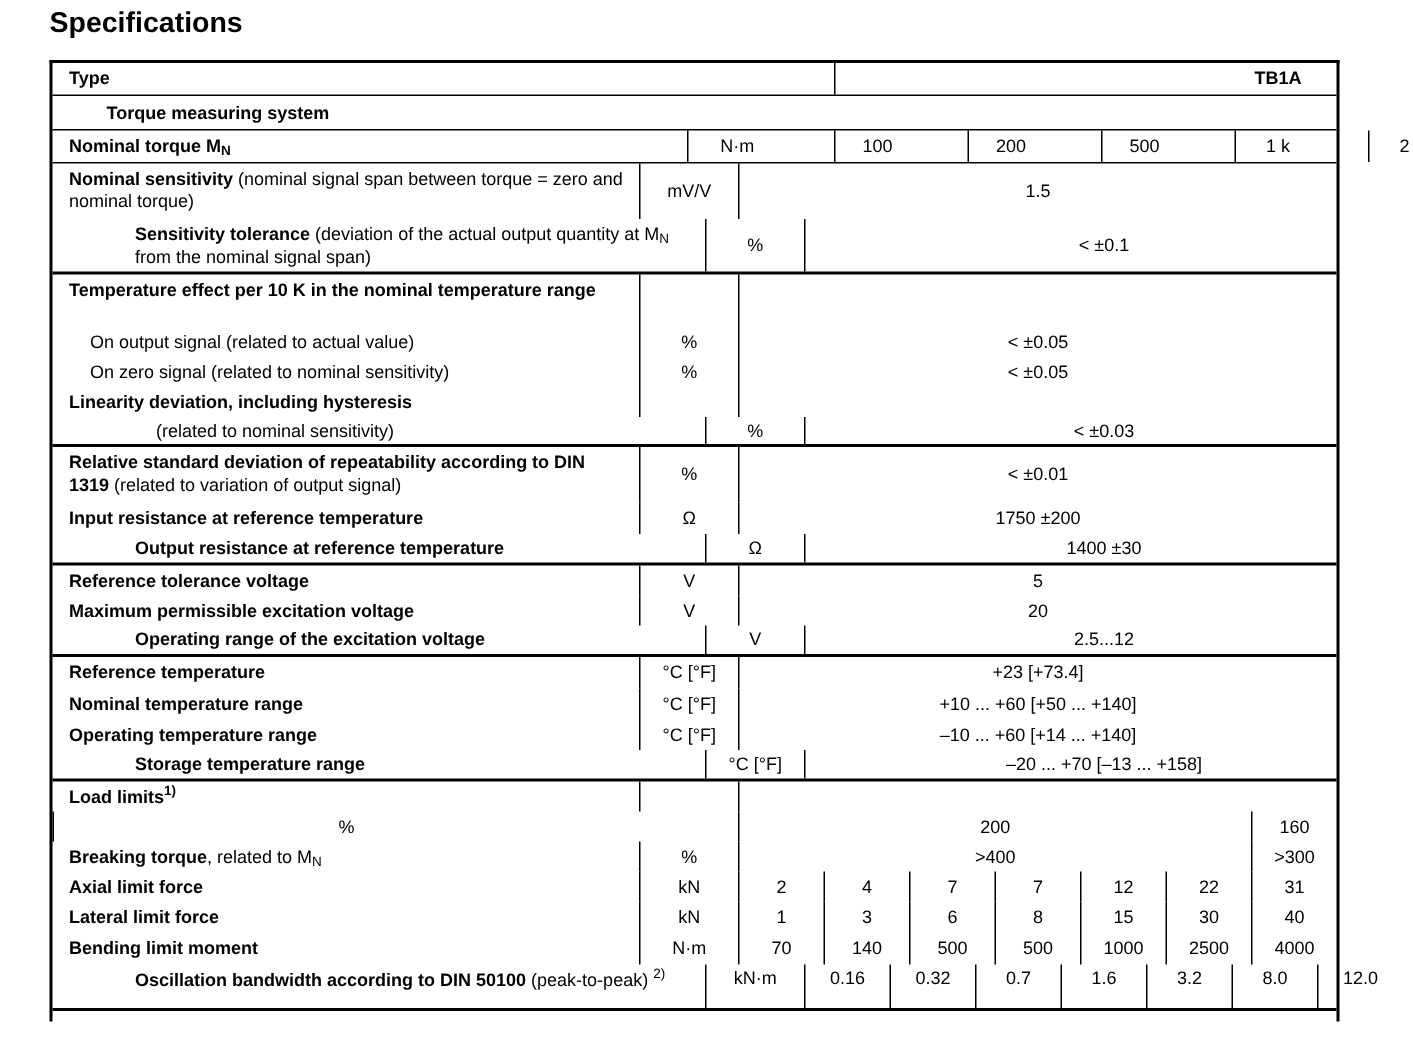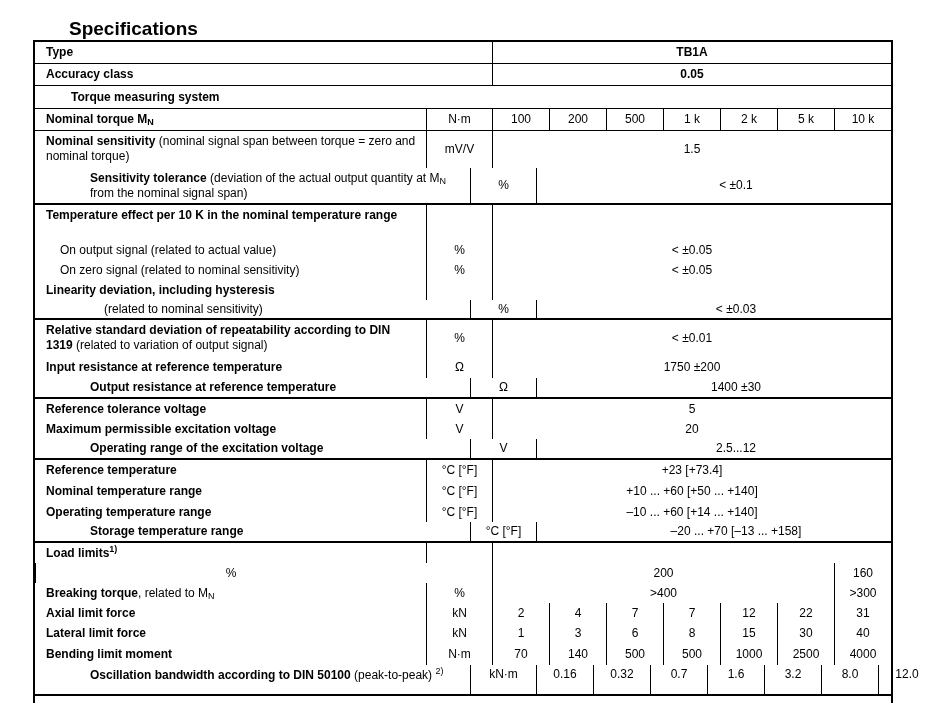--- a/index.html
+++ b/index.html
@@ -1,25 +1,25 @@
 <!DOCTYPE html>
 <html><head>
 <meta charset="utf-8">
 <style>
   * { margin:0; padding:0; box-sizing:border-box; }
   html,body { background:#fff; }
   body { width:942px; height:703px; position:relative; overflow:hidden;
          font-family:"Liberation Sans", sans-serif; color:#000; }
-  .heading { position:absolute; left:33px; top:18px; font-size:19px; font-weight:bold;margin-left:36px; }
+  .heading { position:absolute; left:33px; top:5px; font-size:19px; font-weight:bold; }
   .spec-table { position:absolute; left:33px; top:40px; width:860px;
                 border:2px solid #000; border-bottom:0; background:#fff; }
   .row { display:grid; grid-template-columns:391px 66px repeat(7,57px); }
   .h7{height:7px} .h20{height:20px} .h21{height:21px} .h22{height:22px}
   .h23{height:23px} .h31{height:31px} .h35{height:35px} .h37{height:37px}
-  .bb1 { border-bottom:1px solid #000; }
+  .bb1 { border-bottom:1px solid #000;gap:32px; }
   .bb2 { border-bottom:2px solid #000;padding-left:44px; }
   .bl1 { border-left:1px solid #000; }
   .cell { font-size:12px; line-height:15px; overflow:hidden; }
   .param { padding:3px 8px 0 11px; }
   .vc { display:flex; align-items:center; padding-top:0; }
   .indent { padding-left:25px; }
   .unit, .val { display:flex; align-items:center; justify-content:center; text-align:center; padding:0 1px; }
   .top { align-items:flex-start; padding-top:2px; }
   .b { font-weight:bold; }
   .span2 { grid-column:1/3; }
@@ -37,26 +37,20 @@
 
 <div class="spec-table">
 
   <div class="row h22 bb1">
     <div class="cell param vc span2">
         <span class="b">Type</span>
       </div>
     <div class="cell val b bl1 spanvals">TB1A</div>
   </div>
 
-  <div class="row h22 bb1">
-    <div class="cell param vc span2">
-        <span class="b">Accuracy class</span>
-      </div>
-    <div class="cell val b bl1 spanvals">0.05</div>
-  </div>
 
   <div class="row h23 bb1">
     <div class="cell param vc spanall">
         <span class="b">Torque measuring system</span>
       </div>
   </div>
 
   <div class="row h22 bb1">
     <div class="cell param vc">
         <span class="b"><span>Nominal torque M</span><sub>N</sub></span>

